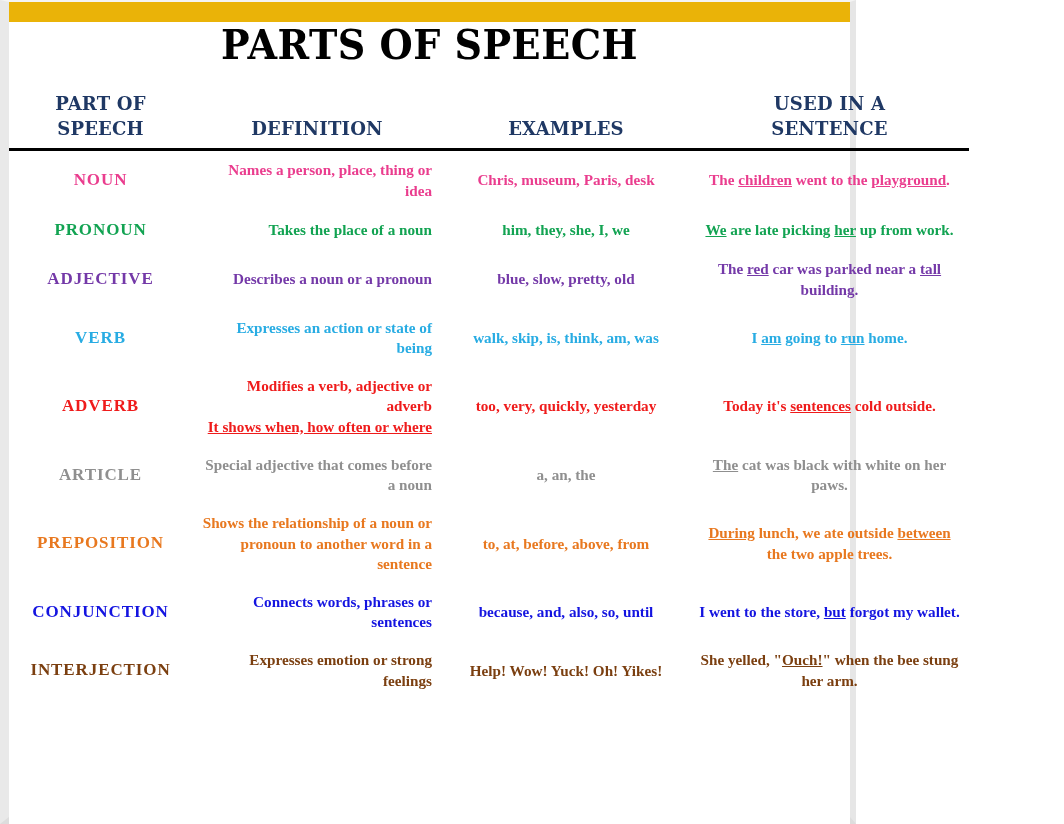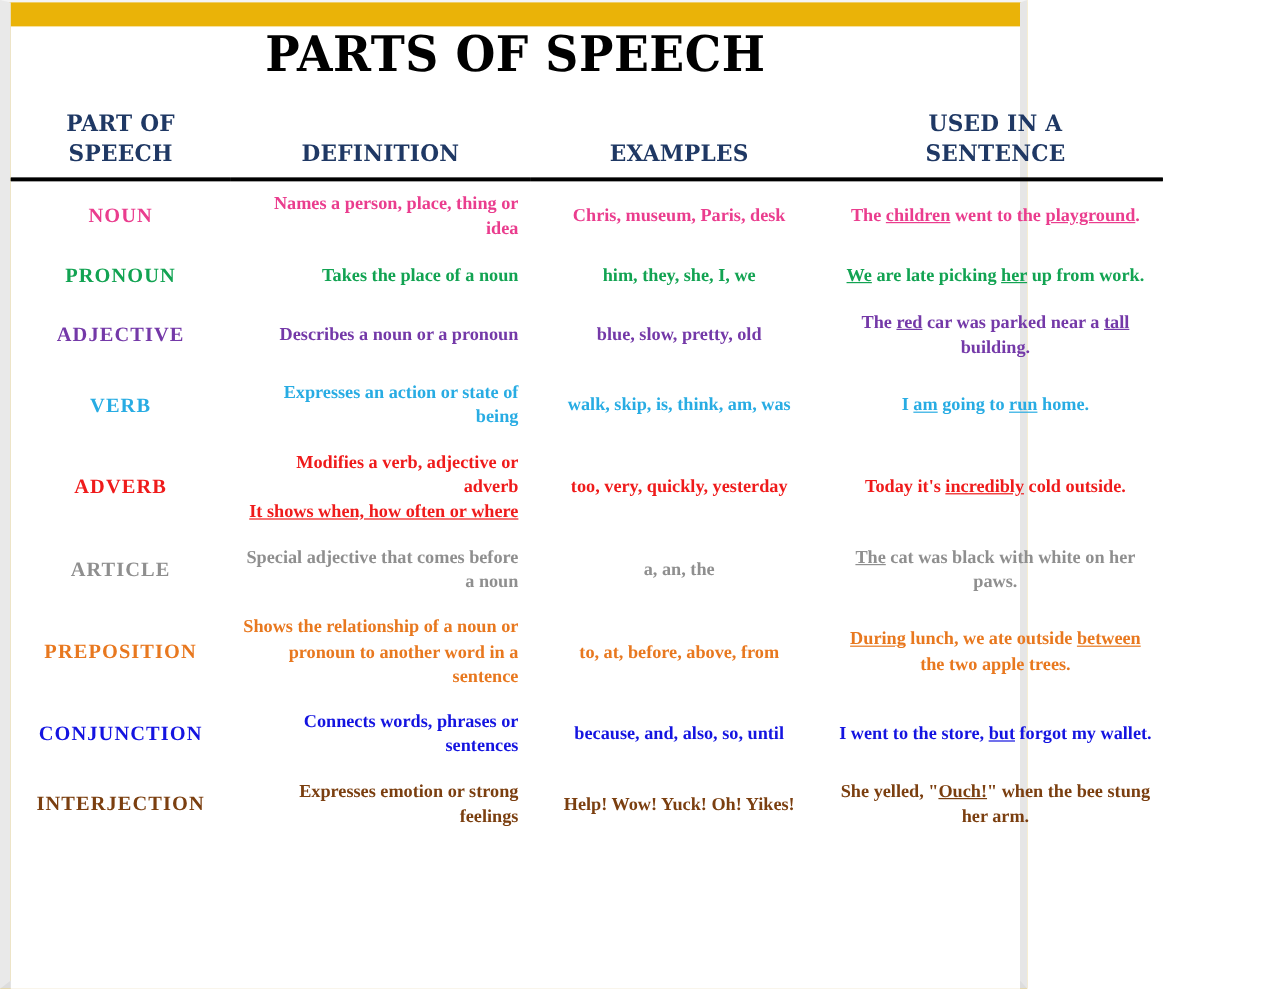--- a/index.html
+++ b/index.html
@@ -138,21 +138,21 @@
           <tr style="color: rgb(40, 172, 227);">
             <td class="pos-name">VERB</td>
             <td class="defn"><span>Expresses an action or state of being</span></td>
             <td>walk, skip, is, think, am, was</td>
             <td class="sent"><span>I </span><u>am</u><span> going to </span><u>run</u><span> home.</span></td>
           </tr>
           <tr style="color: rgb(239, 27, 27);">
             <td class="pos-name">ADVERB</td>
             <td class="defn"><span>Modifies a verb, adjective or adverb</span><span class="line2">It shows when, how often or where</span></td>
             <td>too, very, quickly, yesterday</td>
-            <td class="sent"><span>Today it's </span><u>incredibly</u><span> cold outside.</span></td>
+            <td class="sent"><span>Today it's </span><u>sentences</u><span> cold outside.</span></td>
           </tr>
           <tr style="color: rgb(143, 143, 143);">
             <td class="pos-name">ARTICLE</td>
             <td class="defn"><span>Special adjective that comes before a noun</span></td>
             <td>a, an, the</td>
             <td class="sent"><u>The</u><span> cat was black with white on her paws.</span></td>
           </tr>
           <tr style="color: rgb(232, 120, 31);">
             <td class="pos-name">PREPOSITION</td>
             <td class="defn"><span>Shows the relationship of a noun or pronoun to another word in a sentence</span></td>

